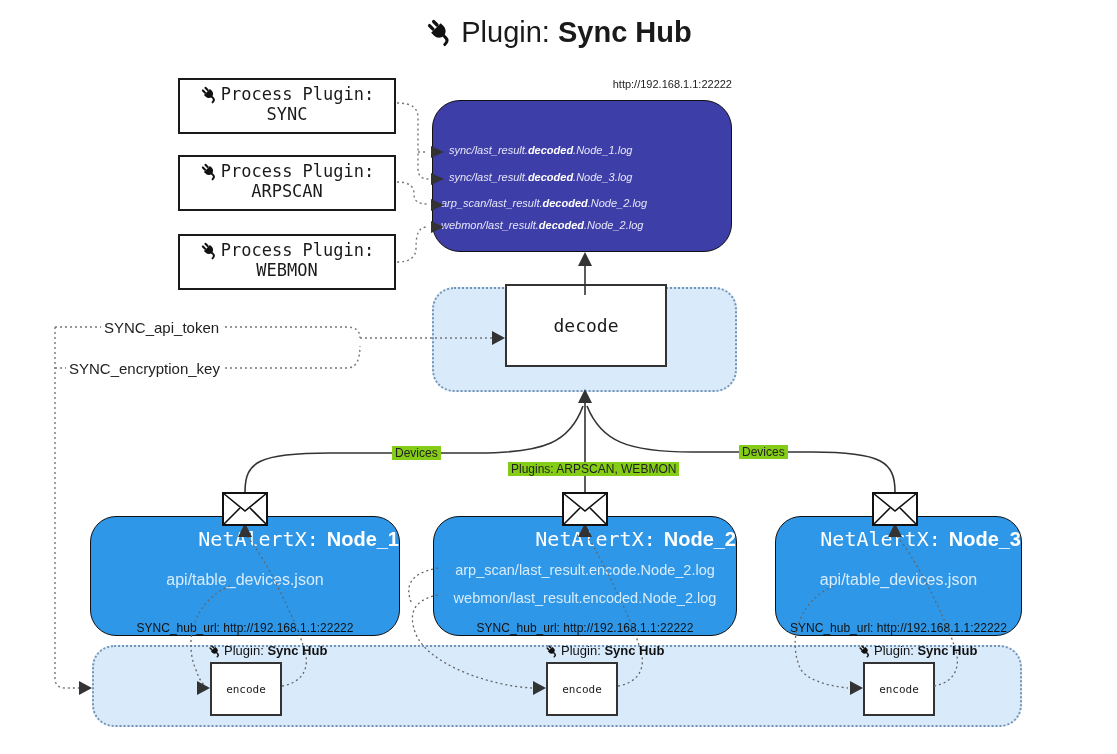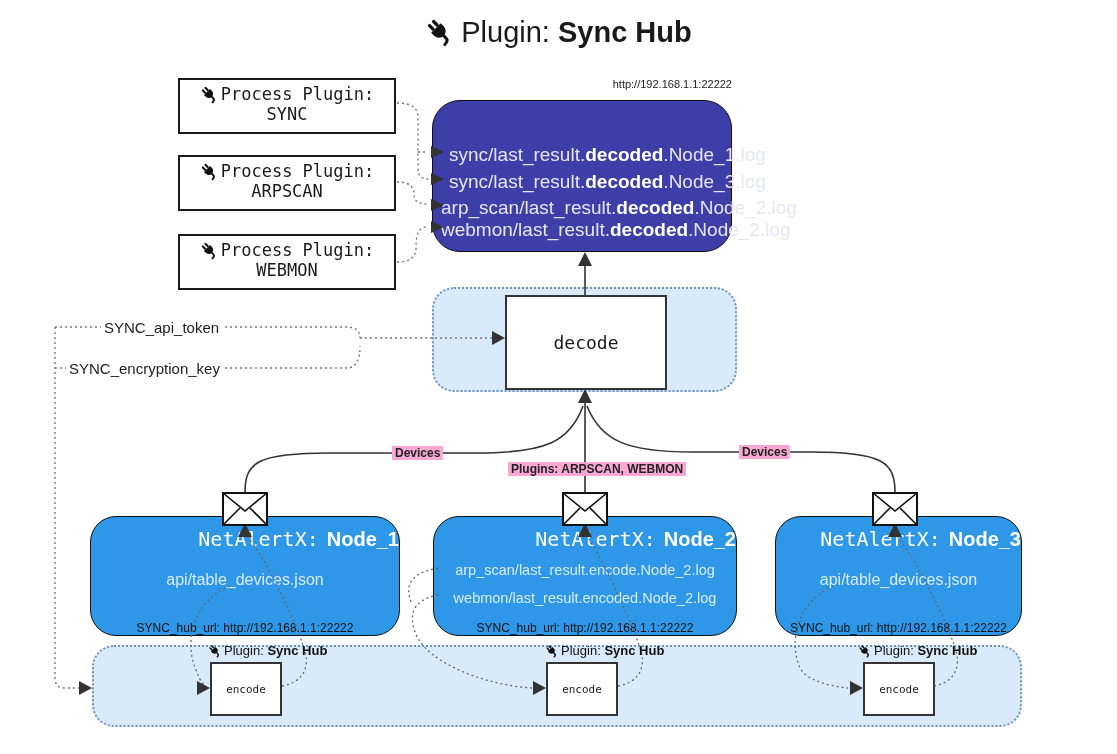--- a/index.html
+++ b/index.html
@@ -14,31 +14,31 @@
   .pbox{left:178px;width:218px;height:56px;background:#fff;border:2px solid #1a1a1a;z-index:2;
         font-family:"DejaVu Sans Mono",monospace;font-size:17px;text-align:center;padding-top:4px;box-sizing:border-box;}
   .pbox .ico{vertical-align:-4px;margin-right:2px;}
   
   .hub-url{left:432px;top:78px;width:300px;text-align:right;font-size:11px;color:#222;z-index:2;}
   .hub{left:432px;top:100px;width:300px;height:152px;background:#3E3EA8;border:1.5px solid #111;
        border-radius:28px;z-index:2;box-sizing:border-box;}
   .hub-name{position:absolute;left:0;top:12px;width:100%;text-align:center;color:#fff;}
   .name-mono{font-family:"DejaVu Sans Mono",monospace;font-size:20px;}
   .name-bold{font-weight:700;font-size:20px;margin-left:8px;}
-  .hub-log{position:absolute;left:16px;height:22px;font-size:19px;color:#E6E6F8;white-space:nowrap;}
+  .hub-log{position:absolute;left:16px;height:22px;font-size:11px;color:#E6E6F8;white-space:nowrap;font-style:italic;}
   .hub-log b{font-weight:700;color:#fff;}
   
   .dcont{left:432px;top:287px;width:305px;height:105px;background:#D9EAFB;border:2px dotted #7494B5;
          border-radius:22px;z-index:1;box-sizing:border-box;}
-  .dbox{left:505px;top:295px;width:162px;height:95px;background:#fff;border:2px solid #333;z-index:2;
+  .dbox{left:505px;top:284px;width:162px;height:83px;background:#fff;border:2px solid #333;z-index:2;
         font-family:"DejaVu Sans Mono",monospace;font-size:18px;display:flex;align-items:center;justify-content:center;box-sizing:border-box;}
   
   .setlbl{font-size:15px;color:#222;background:#fff;padding:0 3px;z-index:4;white-space:nowrap;}
   
-  .edgelbl{font-size:12px;color:#222;background:#f9a8d4;padding:0 3px;z-index:4;white-space:nowrap;font-weight:bold;}
+  .edgelbl{font-size:12px;color:#222;background:#84cc16;padding:0 3px;z-index:4;white-space:nowrap;}
   
   .node{background:#2E97E8;border:1.5px solid #111;border-radius:26px;z-index:2;box-sizing:border-box;}
   .node .hdr{position:absolute;left:0;top:10px;width:100%;text-align:right;color:#fff;}
   .nfile{position:absolute;left:0;width:100%;text-align:center;color:#D8ECFC;font-size:14.5px;white-space:nowrap;}
   .nurl{position:absolute;left:0;top:104px;width:100%;text-align:center;color:#111;font-size:12px;white-space:nowrap;}
   
   .bcont{left:92px;top:645px;width:930px;height:82px;background:#D9EAFB;border:2px dotted #7494B5;
          border-radius:22px;z-index:1;box-sizing:border-box;}
   .ebox{top:662px;width:72px;height:54px;background:#fff;border:2px solid #333;z-index:2;
         font-family:"DejaVu Sans Mono",monospace;font-size:11px;display:flex;align-items:center;justify-content:center;box-sizing:border-box;}

